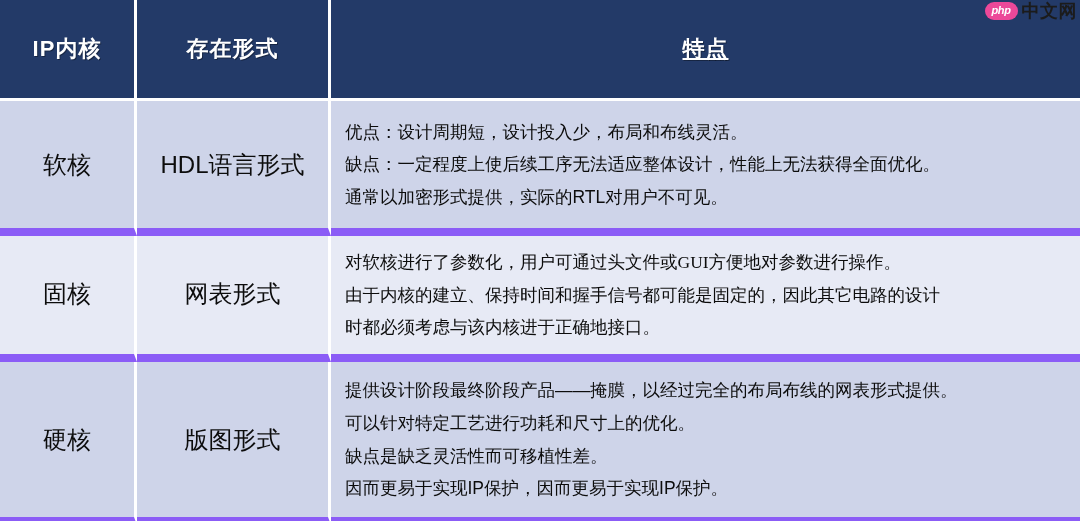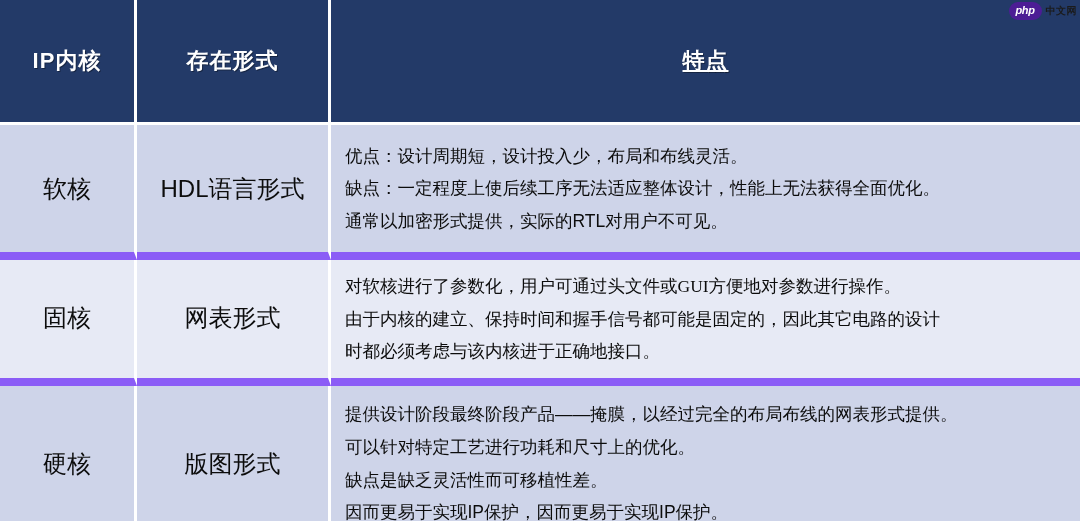--- a/index.html
+++ b/index.html
@@ -35,21 +35,21 @@
 
   
   thead th {
     background: #233a68;
     color: #ffffff;
     font-size: 22px;
     font-weight: bold;
     height: 98px;
     vertical-align: middle;
     text-align: center;
-    padding: 12px;
+    padding: 0;
     border-right: 3px solid #ffffff;
     border-bottom: 3px solid #ffffff;
     letter-spacing: 1px;
     text-shadow: 1px 1px 0 rgba(0,0,0,0.35);
   }
   thead th:last-child { border-right: none; text-decoration: underline; }
 
   
   tbody td {
     padding: 0;
@@ -87,33 +87,33 @@
     position: absolute;
     top: 2px;
     right: 3px;
     display: flex;
     align-items: center;
     gap: 4px;
     z-index: 5;
     pointer-events: none;
   }
   .wm-badge {
-    background: #4c1d95;
+    background: #ec4899;
     color: #ffffff;
     font-size: 11px;
     font-weight: bold;
     font-style: italic;
     line-height: 1;
     padding: 3px 7px 4px 7px;
     border-radius: 9px;
     letter-spacing: -0.4px;
   }
   .wm-text {
     color: #1b1b1b;
-    font-size: 10px;
+    font-size: 18px;
     font-weight: bold;
     line-height: 1;
     letter-spacing: 0.5px;
   }
 </style>
 </head>
 <body>
 
 <div id="page">
 

